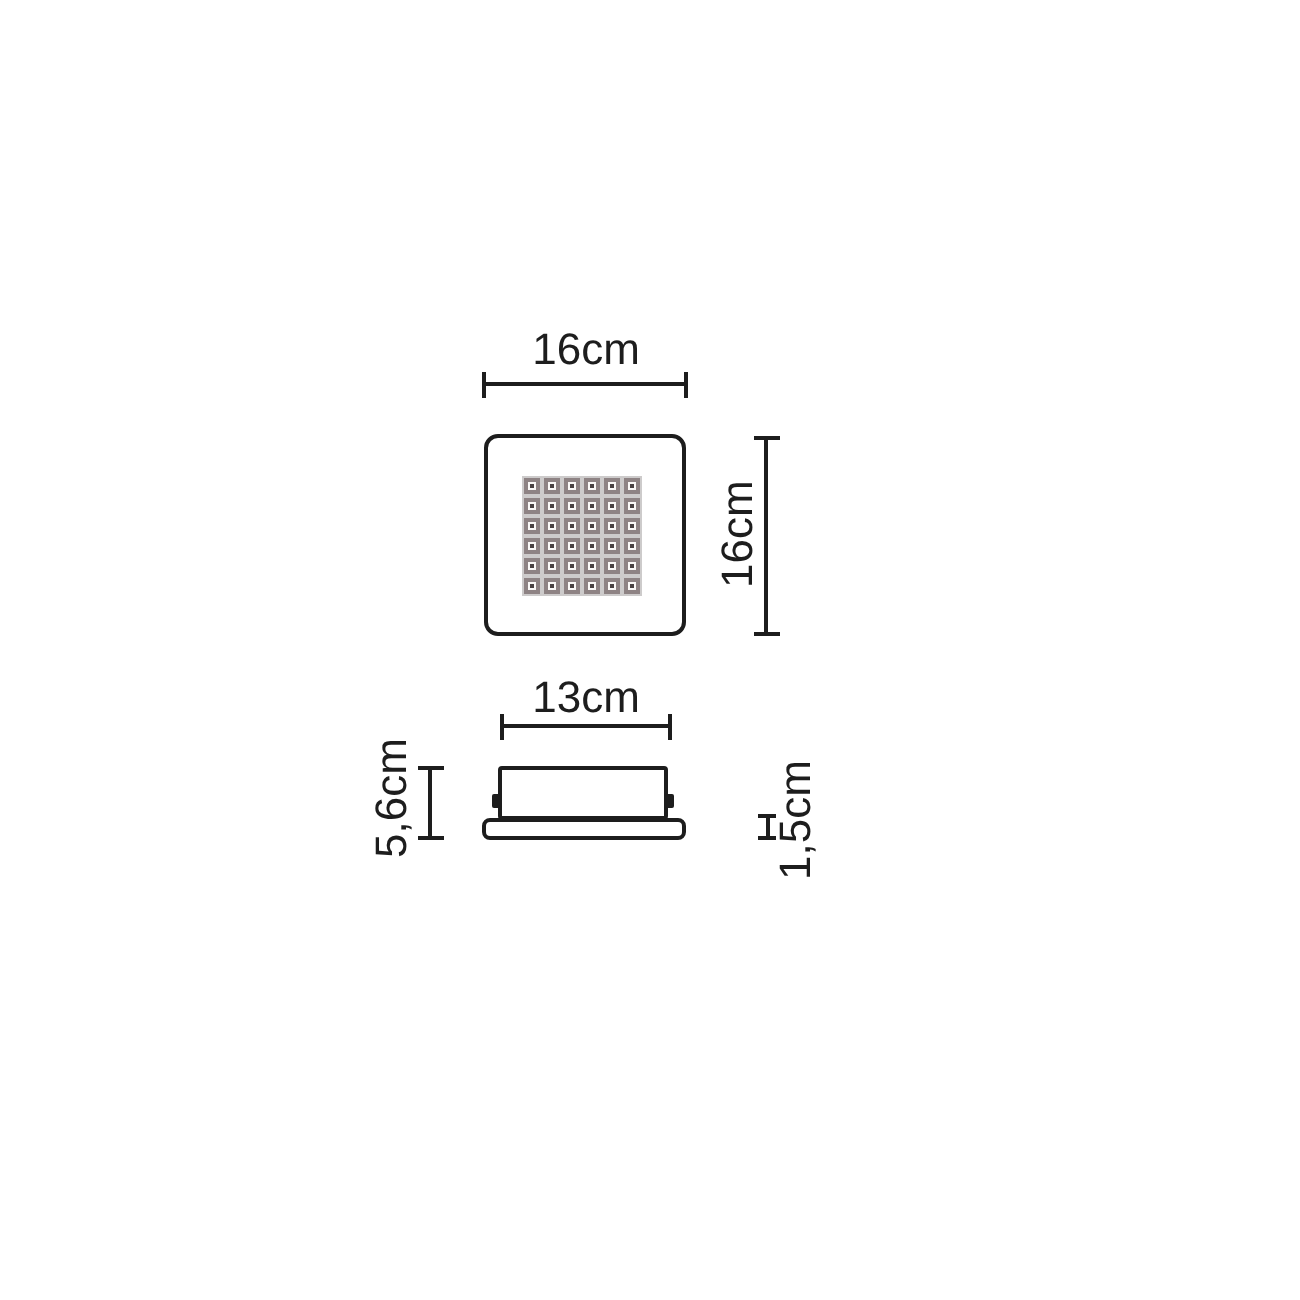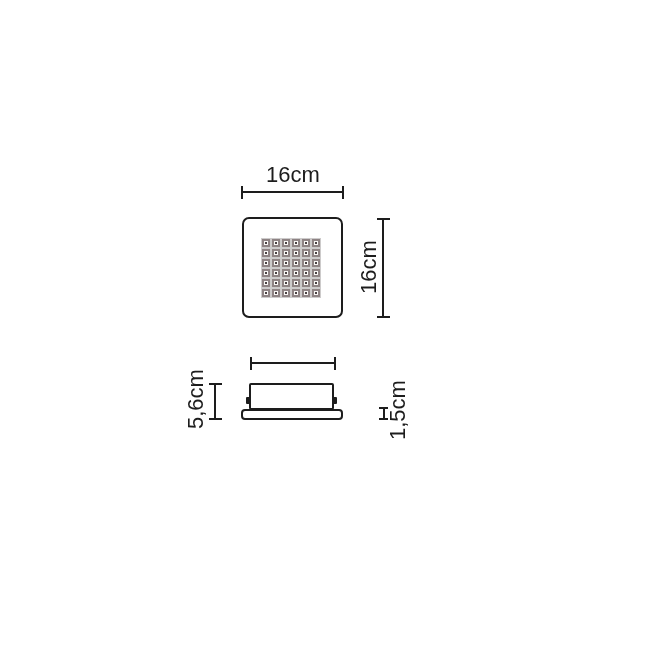--- a/index.html
+++ b/index.html
@@ -130,20 +130,21 @@
   </div>
 
   <div class="dim-v" style="left:377px;top:218px;height:100px;">
     <i class="tk a"></i>
     <i class="ln"></i>
     <i class="tk b"></i>
   </div>
 
   <div class="vlbl" style="left:357px;top:217px;width:24px;height:101px;">16cm</div>
 
+  <div class="hlbl" style="left:250px;top:337px;width:86px;">13cm</div>
 
   <div class="dim-h" style="left:250px;top:357px;width:86px;">
     <i class="tk a"></i>
     <i class="ln"></i>
     <i class="tk b"></i>
   </div>
 
   <div id="housing"></div>
   <div id="bump-left" class="bump"></div>
   <div id="bump-right" class="bump"></div>

